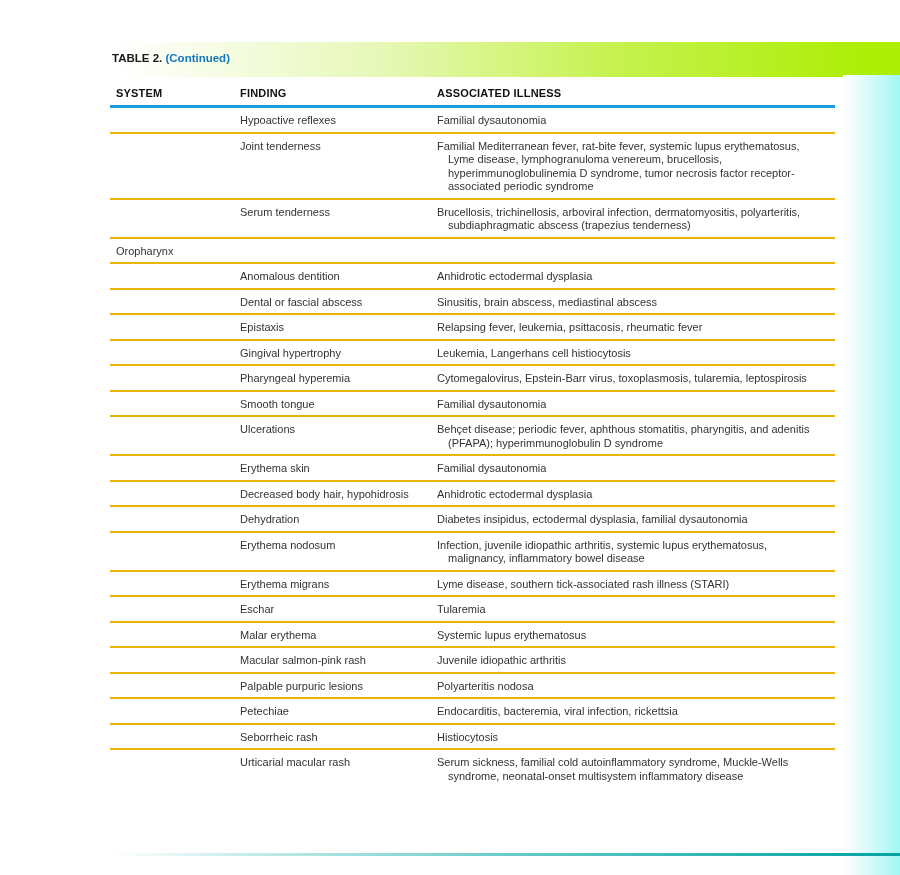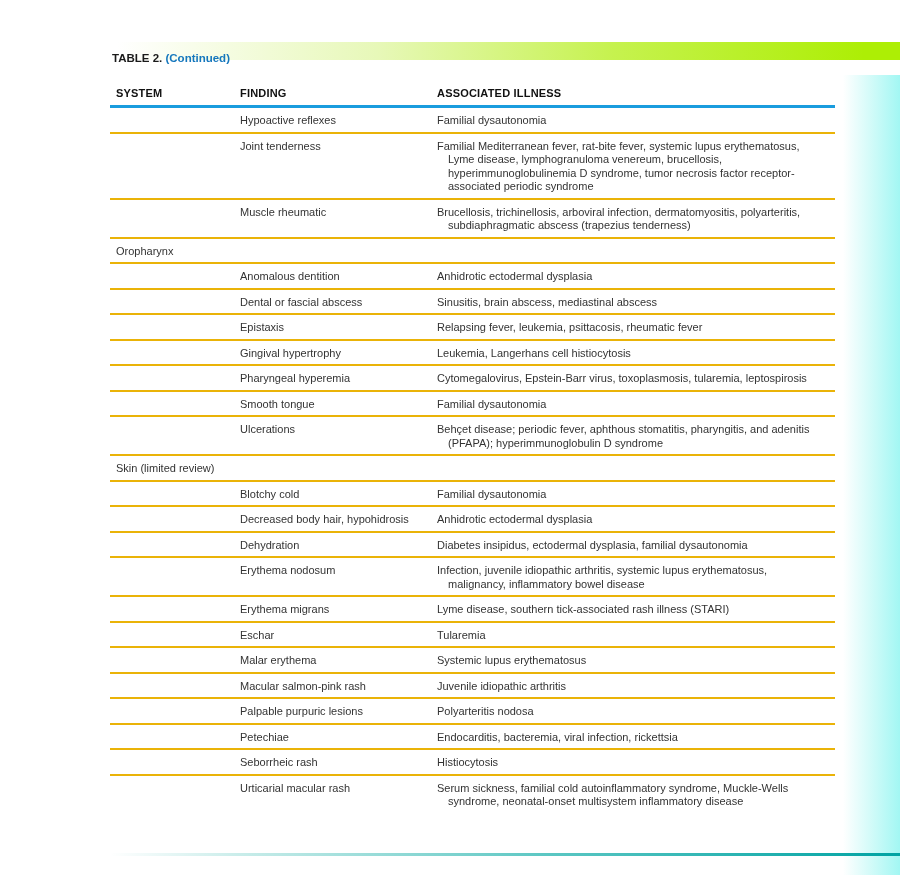--- a/index.html
+++ b/index.html
@@ -14,21 +14,21 @@
     height: 875px;
     background: #ffffff;
     overflow: hidden;
   }
   
   .green-bar {
     position: absolute;
     left: 0;
     top: 42px;
     width: 900px;
-    height: 18px;
+    height: 35px;
     background: linear-gradient(90deg, #ffffff 0%, #ffffff 13%, #e7f8b8 42%, #c6f24f 68%, #adee05 96%);
   }
   .table-title {
     position: absolute;
     left: 112px;
     top: 0;
     height: 33px;
     line-height: 33px;
     font-size: 11.5px;
     font-weight: bold;
@@ -148,21 +148,21 @@
           </td>
           <td class="illness">
             <div class="cellText">Familial Mediterranean fever, rat-bite fever, systemic lupus erythematosus, Lyme disease, lymphogranuloma venereum, brucellosis, hyperimmunoglobulinemia D syndrome, tumor necrosis factor receptor-associated periodic syndrome</div>
           </td>
         </tr>
         <tr>
           <td class="system">
             <div class="cellText"></div>
           </td>
           <td class="finding">
-            <div class="cellText">Muscle rheumatic</div>
+            <div class="cellText">Serum tenderness</div>
           </td>
           <td class="illness">
             <div class="cellText">Brucellosis, trichinellosis, arboviral infection, dermatomyositis, polyarteritis, subdiaphragmatic abscess (trapezius tenderness)</div>
           </td>
         </tr>
         <tr>
           <td class="system">
             <div class="cellText">Oropharynx</div>
           </td>
           <td class="finding">
@@ -244,35 +244,24 @@
           </td>
           <td class="finding">
             <div class="cellText">Ulcerations</div>
           </td>
           <td class="illness">
             <div class="cellText">Behçet disease; periodic fever, aphthous stomatitis, pharyngitis, and adenitis (PFAPA); hyperimmunoglobulin D syndrome</div>
           </td>
         </tr>
         <tr>
           <td class="system">
-            <div class="cellText">Skin (limited review)</div>
-          </td>
-          <td class="finding">
-            <div class="cellText"></div>
-          </td>
-          <td class="illness">
-            <div class="cellText"></div>
-          </td>
-        </tr>
-        <tr>
-          <td class="system">
-            <div class="cellText"></div>
-          </td>
-          <td class="finding">
-            <div class="cellText">Blotchy cold</div>
+            <div class="cellText"></div>
+          </td>
+          <td class="finding">
+            <div class="cellText">Erythema skin</div>
           </td>
           <td class="illness">
             <div class="cellText">Familial dysautonomia</div>
           </td>
         </tr>
         <tr>
           <td class="system">
             <div class="cellText"></div>
           </td>
           <td class="finding">

